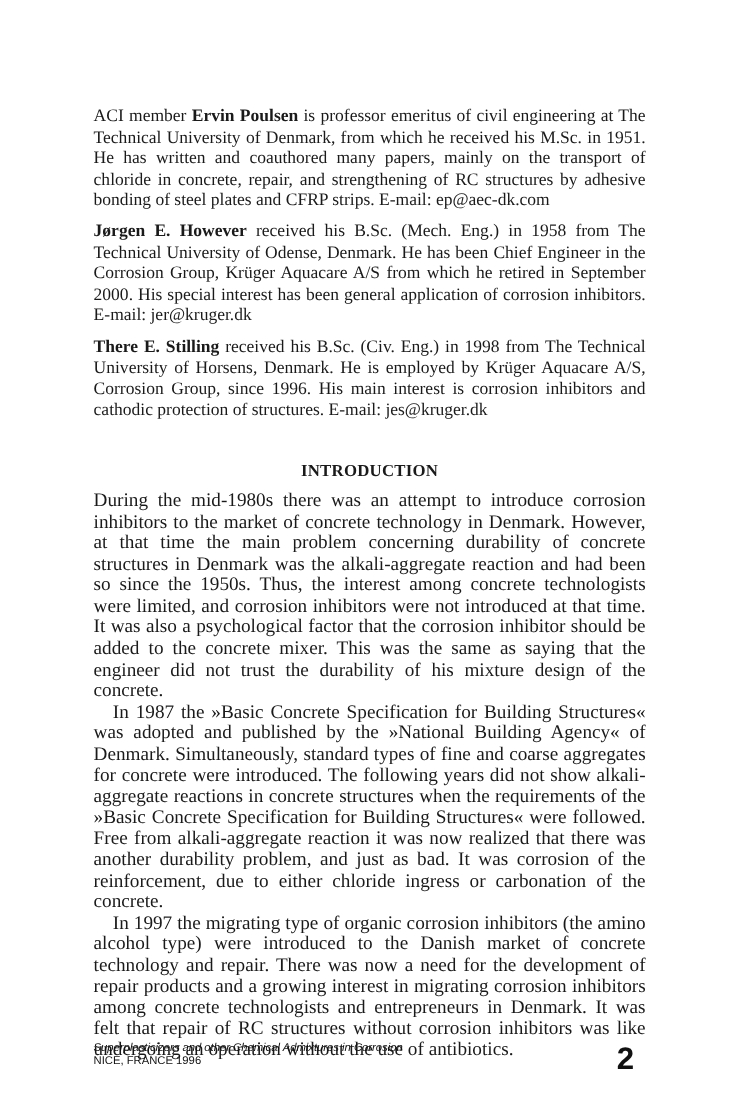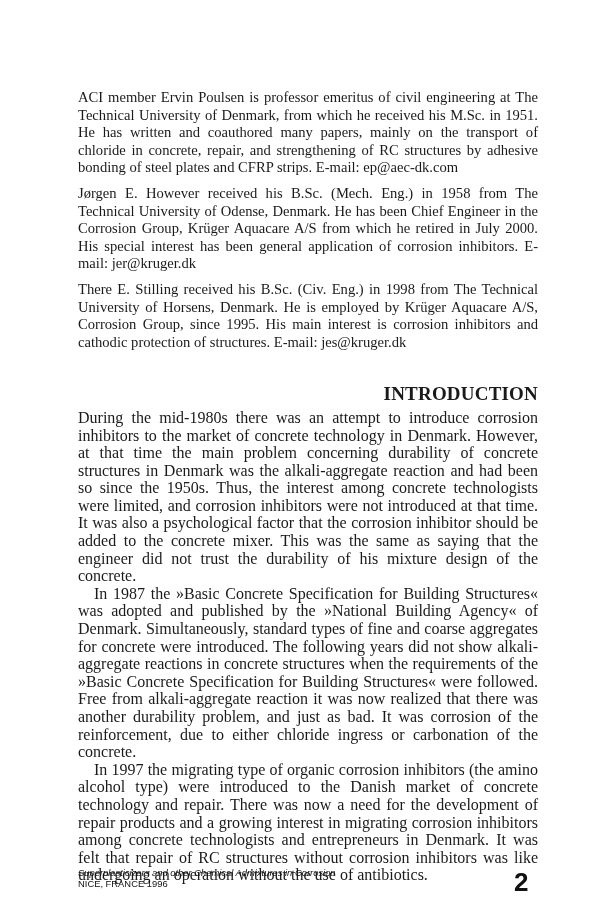--- a/index.html
+++ b/index.html
@@ -21,26 +21,26 @@
       top: 89px;
       width: 460px;
     }
     .bio {
       font-size: 14.6px;
       line-height: 17.6px;
       text-align: justify;
       margin: 0 0 8px 0;
     }
     .bio b {
-      font-weight: normal;
+      font-weight: bold;
     }
     .section-heading {
-      font-size: 19px;
+      font-size: 14px;
       font-weight: bold;
-      text-align: right;
+      text-align: center;
       margin: 34px 0 6px 0;
       line-height: 17.6px;
       letter-spacing: 0.2px;
     }
     .para {
       font-size: 16px;
       line-height: 17.6px;
       text-align: justify;
       margin: 0;
     }
@@ -71,23 +71,23 @@
       color: #111;
     }
   </style>
 </head>
 <body>
 
 <div class="page">
 
   <p class="bio"><span>ACI member </span><b>Ervin Poulsen</b><span> is professor emeritus of civil engineering at The Technical University of Denmark, from which he received his M.Sc. in 1951. He has written and coauthored many papers, mainly on the transport of chloride in concrete, repair, and strengthening of RC structures by adhesive bonding of steel plates and CFRP strips. E-mail: ep@aec-dk.com</span></p>
 
-  <p class="bio"><b>Jørgen E. However</b><span> received his B.Sc. (Mech. Eng.) in 1958 from The Technical University of Odense, Denmark. He has been Chief Engineer in the Corrosion Group, Krüger Aquacare A/S from which he retired in July 2000. His special interest has been general application of corrosion inhibitors. E-mail: jer@kruger.dk</span></p>
+  <p class="bio"><b>Jørgen E. However</b><span> received his B.Sc. (Mech. Eng.) in 1958 from The Technical University of Odense, Denmark. He has been Chief Engineer in the Corrosion Group, Krüger Aquacare A/S from which he retired in September 2000. His special interest has been general application of corrosion inhibitors. E-mail: jer@kruger.dk</span></p>
 
-  <p class="bio"><b>There E. Stilling</b><span> received his B.Sc. (Civ. Eng.) in 1998 from The Technical University of Horsens, Denmark. He is employed by Krüger Aquacare A/S, Corrosion Group, since 1995. His main interest is corrosion inhibitors and cathodic protection of structures. E-mail: jes@kruger.dk</span></p>
+  <p class="bio"><b>There E. Stilling</b><span> received his B.Sc. (Civ. Eng.) in 1998 from The Technical University of Horsens, Denmark. He is employed by Krüger Aquacare A/S, Corrosion Group, since 1996. His main interest is corrosion inhibitors and cathodic protection of structures. E-mail: jes@kruger.dk</span></p>
 
   <h2 class="section-heading">INTRODUCTION</h2>
 
   <p class="para">During the mid-1980s there was an attempt to introduce corrosion inhibitors to the market of concrete technology in Denmark. However, at that time the main problem concerning durability of concrete structures in Denmark was the alkali-aggregate reaction and had been so since the 1950s. Thus, the interest among concrete technologists were limited, and corrosion inhibitors were not introduced at that time. It was also a psychological factor that the corrosion inhibitor should be added to the concrete mixer. This was the same as saying that the engineer did not trust the durability of his mixture design of the concrete.</p>
   <p class="para indent">In 1987 the »Basic Concrete Specification for Building Structures« was adopted and published by the »National Building Agency« of Denmark. Simultaneously, standard types of fine and coarse aggregates for concrete were introduced. The following years did not show alkali-aggregate reactions in concrete structures when the requirements of the »Basic Concrete Specification for Building Structures« were followed. Free from alkali-aggregate reaction it was now realized that there was another durability problem, and just as bad. It was corrosion of the reinforcement, due to either chloride ingress or carbonation of the concrete.</p>
   <p class="para indent">In 1997 the migrating type of organic corrosion inhibitors (the amino alcohol type) were introduced to the Danish market of concrete technology and repair. There was now a need for the development of repair products and a growing interest in migrating corrosion inhibitors among concrete technologists and entrepreneurs in Denmark. It was felt that repair of RC structures without corrosion inhibitors was like undergoing an operation without the use of antibiotics.</p>
 
 </div>
 
 <div class="footer">

